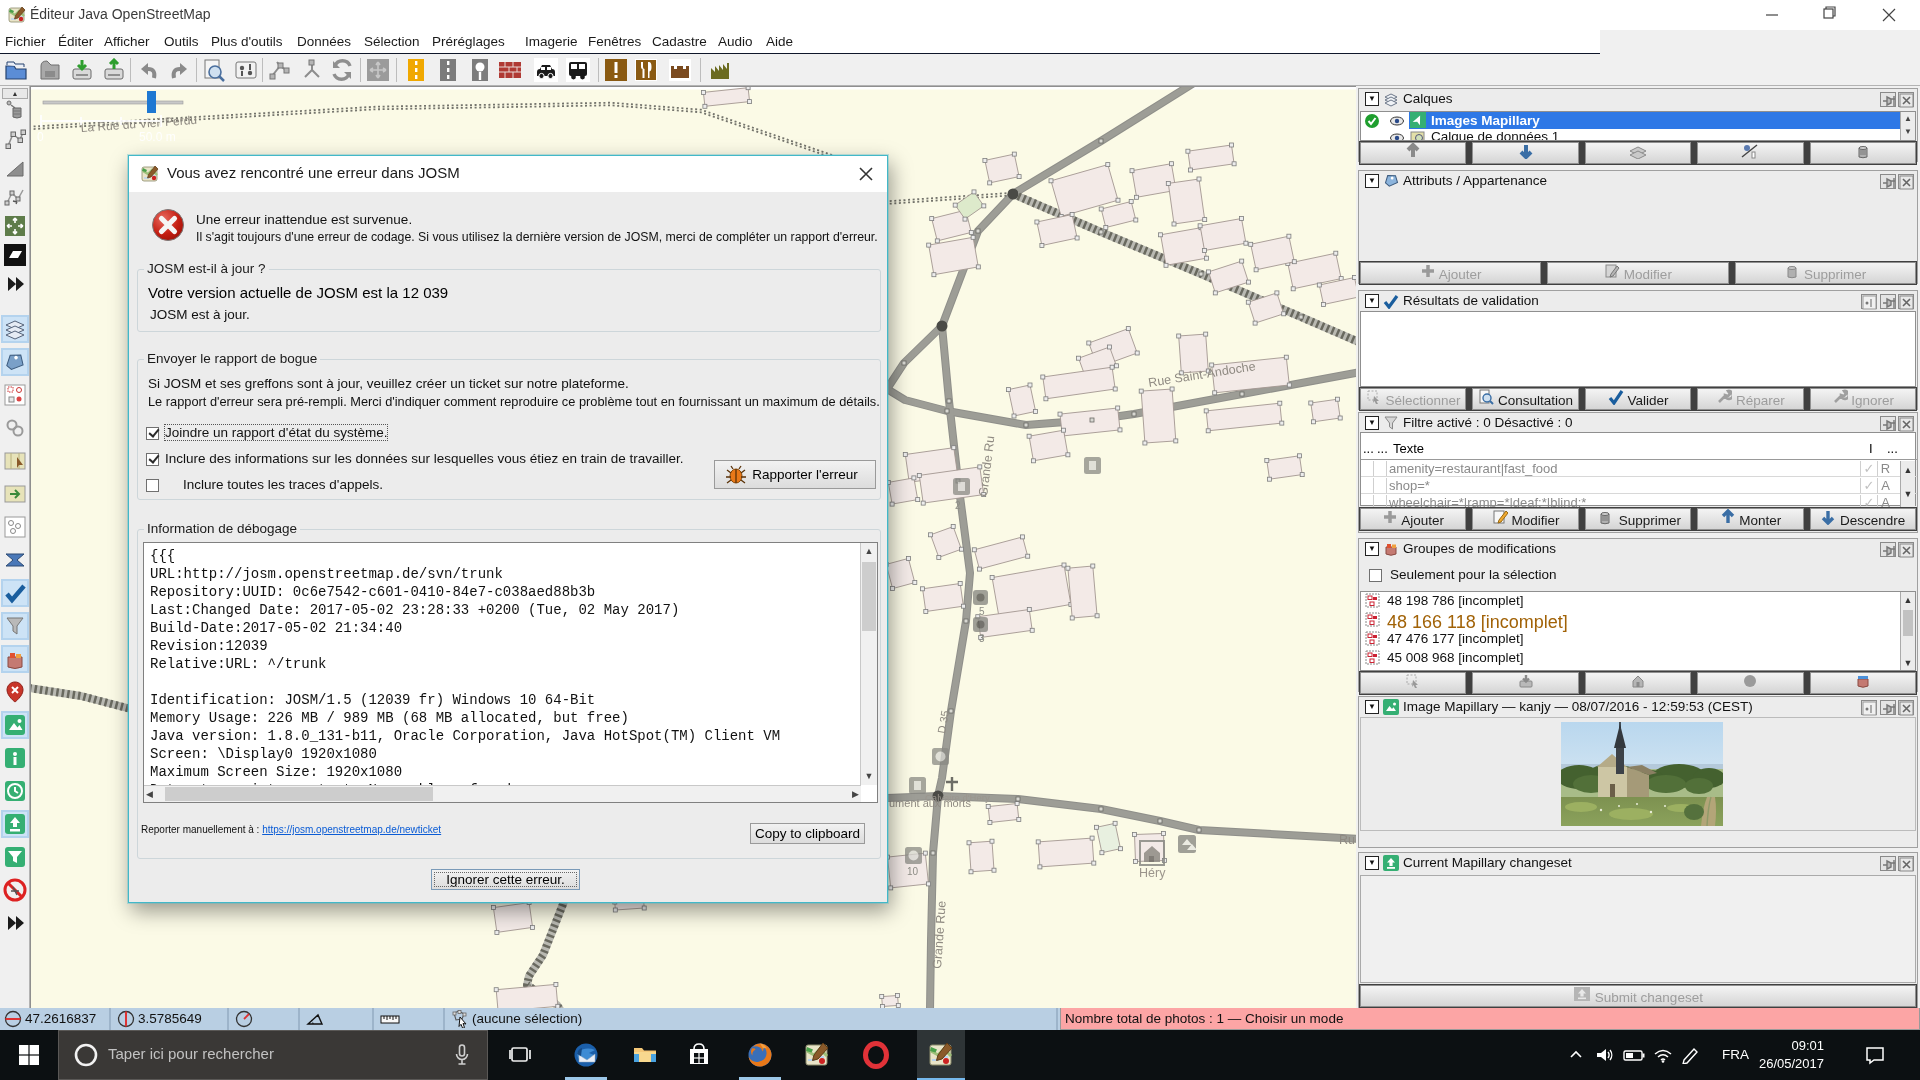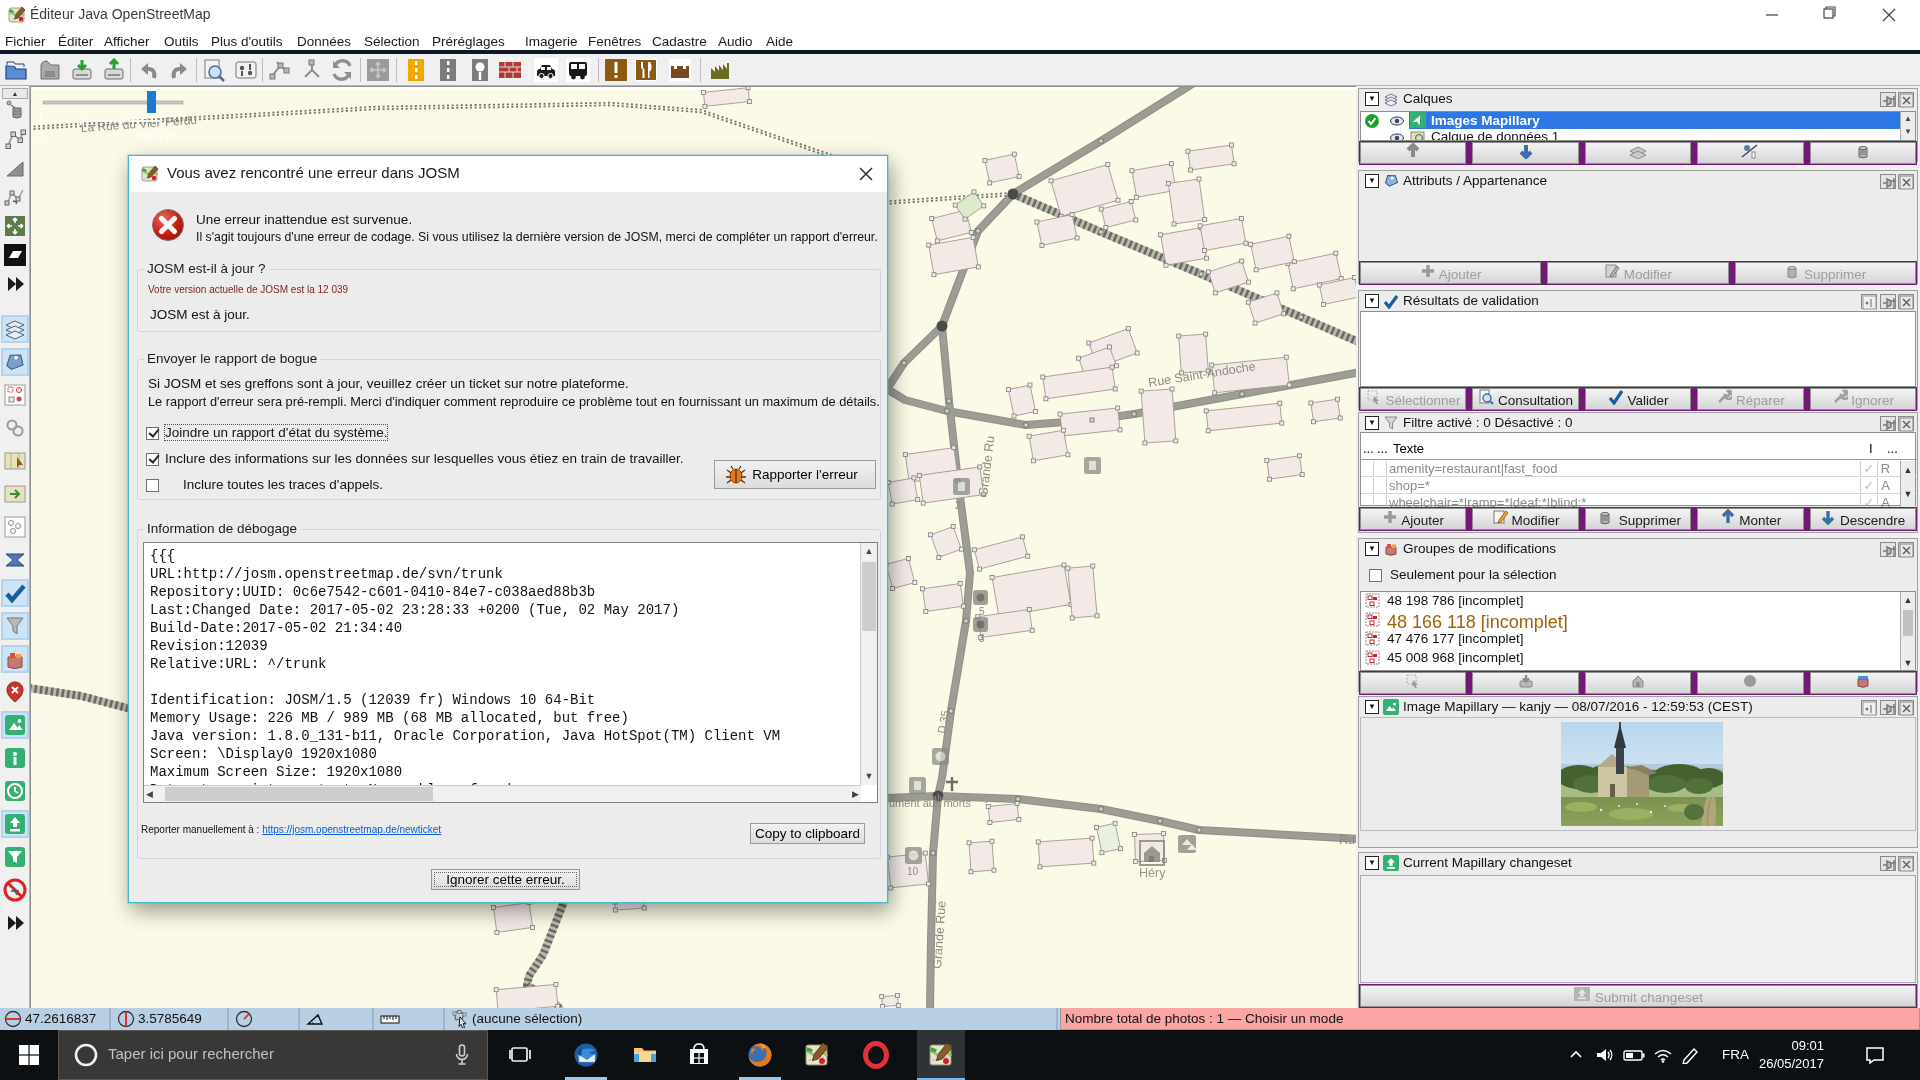--- a/index.html
+++ b/index.html
@@ -1,29 +1,29 @@
 <!DOCTYPE html>
 <html><head><meta charset="utf-8"><title>JOSM</title><style>
 *{margin:0;padding:0;box-sizing:border-box;}
 html,body{width:1920px;height:1080px;overflow:hidden;font-family:"Liberation Sans",sans-serif;background:#f0f0f0;}
 .abs{position:absolute;}
 #titlebar{left:0;top:0;width:1920px;height:30px;background:#fff;color:#3b3b3b;font-size:14px;}
-#menubar{left:0;top:30px;width:1920px;height:24px;background:#fff;font-size:13px;color:#1a1a1a;border-bottom:4px solid #0f172a;}
+#menubar{left:0;top:30px;width:1600px;height:24px;background:#fff;font-size:13px;color:#1a1a1a;border-bottom:1px solid #0f172a;}
 #toolbar{left:0;top:55px;width:1920px;height:31px;background:#f0f0f0;border-bottom:1px solid #b3b3b3;}
 #lefttools{left:0;top:86px;width:30px;height:922px;background:#f0f0f0;border-right:1px solid #b3b3b3;}
 #maparea{left:30px;top:86px;width:1326px;height:922px;border-top:1px solid #8f8f8f;border-left:1px solid #8f8f8f;overflow:hidden;}
 #rightpanel{left:1356px;top:86px;width:564px;height:922px;background:#f0f0f0;font-size:13px;}
 #statusbar{left:0;top:1008px;width:1920px;height:22px;background:#b9cfe3;font-size:13px;color:#111;}
 #taskbar{left:0;top:1030px;width:1920px;height:50px;background:#0c1012;}
 .panel{position:absolute;left:2px;width:560px;border:1px solid #a0a0a0;background:#ececec;}
 .phead{position:relative;height:20px;background:#ececec;font-size:13.5px;color:#111;}
 .phead .ttl{position:absolute;left:44px;top:2px;white-space:nowrap;}
 .collapse{position:absolute;left:6px;top:3px;width:14px;height:14px;background:#fff;border:1.5px solid #222;font-size:8px;line-height:11px;text-align:center;color:#111;}
 .hbtn{position:absolute;top:3px;width:16px;height:15px;background:#e4e4e4;border:1px solid #8a8a8a;color:#555;font-size:9px;line-height:13px;text-align:center;}
-.btnrow{display:flex;gap:6px;padding:1px;background:#701a75;align-items:flex-end;}
+.btnrow{display:flex;gap:6px;padding:1px;background:#404040;align-items:flex-end;}
 .btn{flex:1;height:22px;background:linear-gradient(#f4f4f4,#d5d5d5);border:1px solid #909090;font-size:13.5px;color:#1a1a1a;text-align:center;line-height:20px;white-space:nowrap;overflow:hidden;}
 .btn.dis{color:#9d9d9d;}
 .white{background:#fff;border:1px solid #8f8f8f;}
 .mono{font-family:"Liberation Mono",monospace;}
 .ck{display:inline-block;width:13px;height:13px;background:#fff;border:1px solid #707070;position:relative;vertical-align:-2px;}
 .ck.c:after{content:"";position:absolute;left:1.5px;top:1px;width:8px;height:4px;border-left:2px solid #2a2a2a;border-bottom:2px solid #2a2a2a;transform:rotate(-50deg);}
 .gb{position:absolute;border:1px solid #cdd6da;border-radius:3px;}
 .gb>span{position:absolute;left:6px;top:-9px;background:#ececec;padding:0 3px;font-size:13.5px;color:#1a1a1a;white-space:nowrap;}
 </style></head>
 <body>
@@ -1251,21 +1251,21 @@
             <stop offset="1" stop-color="#8e0e06"></stop>
           </radialGradient>
         </defs>
         <circle cx="17" cy="17" r="15.5" fill="url(#er)" stroke="#7a7a7a" stroke-width="1"></circle>
         <path d="M10.5 10.5 L23.5 23.5 M23.5 10.5 L10.5 23.5" stroke="#f5f5f5" stroke-width="5.2" stroke-linecap="round"></path>
       </svg></div>
     <div class="abs" style="left:67px;top:56px;font-size:13.5px;color:#111;white-space:nowrap">Une erreur inattendue est survenue.</div>
     <div class="abs" style="left:67px;top:74px;font-size:12.3px;color:#111;white-space:nowrap">Il s'agit toujours d'une erreur de codage. Si vous utilisez la dernière version de JOSM, merci de compléter un rapport d'erreur.</div>
     <div class="gb" style="left:8px;top:113px;width:744px;height:63px">
       <span>JOSM est-il à jour ?</span>
-      <div class="abs" style="left:10px;top:14px;font-size:10px;color:#7f1d1d">Votre version actuelle de JOSM est la 12 039</div>
+      <div class="abs" style="left:10px;top:14px;font-size:15px;color:#000000">Votre version actuelle de JOSM est la 12 039</div>
       <div class="abs" style="left:12px;top:37px;font-size:13.5px;color:#111">JOSM est à jour.</div>
     </div>
     <div class="gb" style="left:8px;top:203px;width:744px;height:141px">
       <span>Envoyer le rapport de bogue</span>
       <div class="abs" style="left:10px;top:16px;font-size:13.5px;color:#111;white-space:nowrap">Si JOSM et ses greffons sont à jour, veuillez créer un ticket sur notre plateforme.</div>
       <div class="abs" style="left:10px;top:34px;font-size:12.8px;color:#111;white-space:nowrap">Le rapport d'erreur sera pré-rempli. Merci d'indiquer comment reproduire ce problème tout en fournissant un maximum de détails.</div>
       <div class="abs" style="left:8px;top:64px"><span class="ck c"></span><span style="font-size:13.5px;color:#111;margin-left:6px;outline:1px dotted #555;vertical-align:1px">Joindre un rapport d'état du système.</span></div>
       <div class="abs" style="left:8px;top:90px"><span class="ck c"></span><span style="font-size:13.5px;color:#111;margin-left:6px;vertical-align:1px">Inclure des informations sur les données sur lesquelles vous étiez en train de travailler.</span></div>
       <div class="abs" style="left:8px;top:116px"><span class="ck"></span><span style="font-size:13.5px;color:#111;margin-left:24px;vertical-align:1px">Inclure toutes les traces d'appels.</span></div>
       <div class="abs" style="left:576px;top:100px;width:162px;height:29px;background:linear-gradient(#f2f2f2,#dcdcdc);border:1px solid #9a9a9a;text-align:center"><span style="position:absolute;left:10px;top:4px"><svg width="22" height="20" viewBox="0 0 22 20" xmlns="http://www.w3.org/2000/svg">

